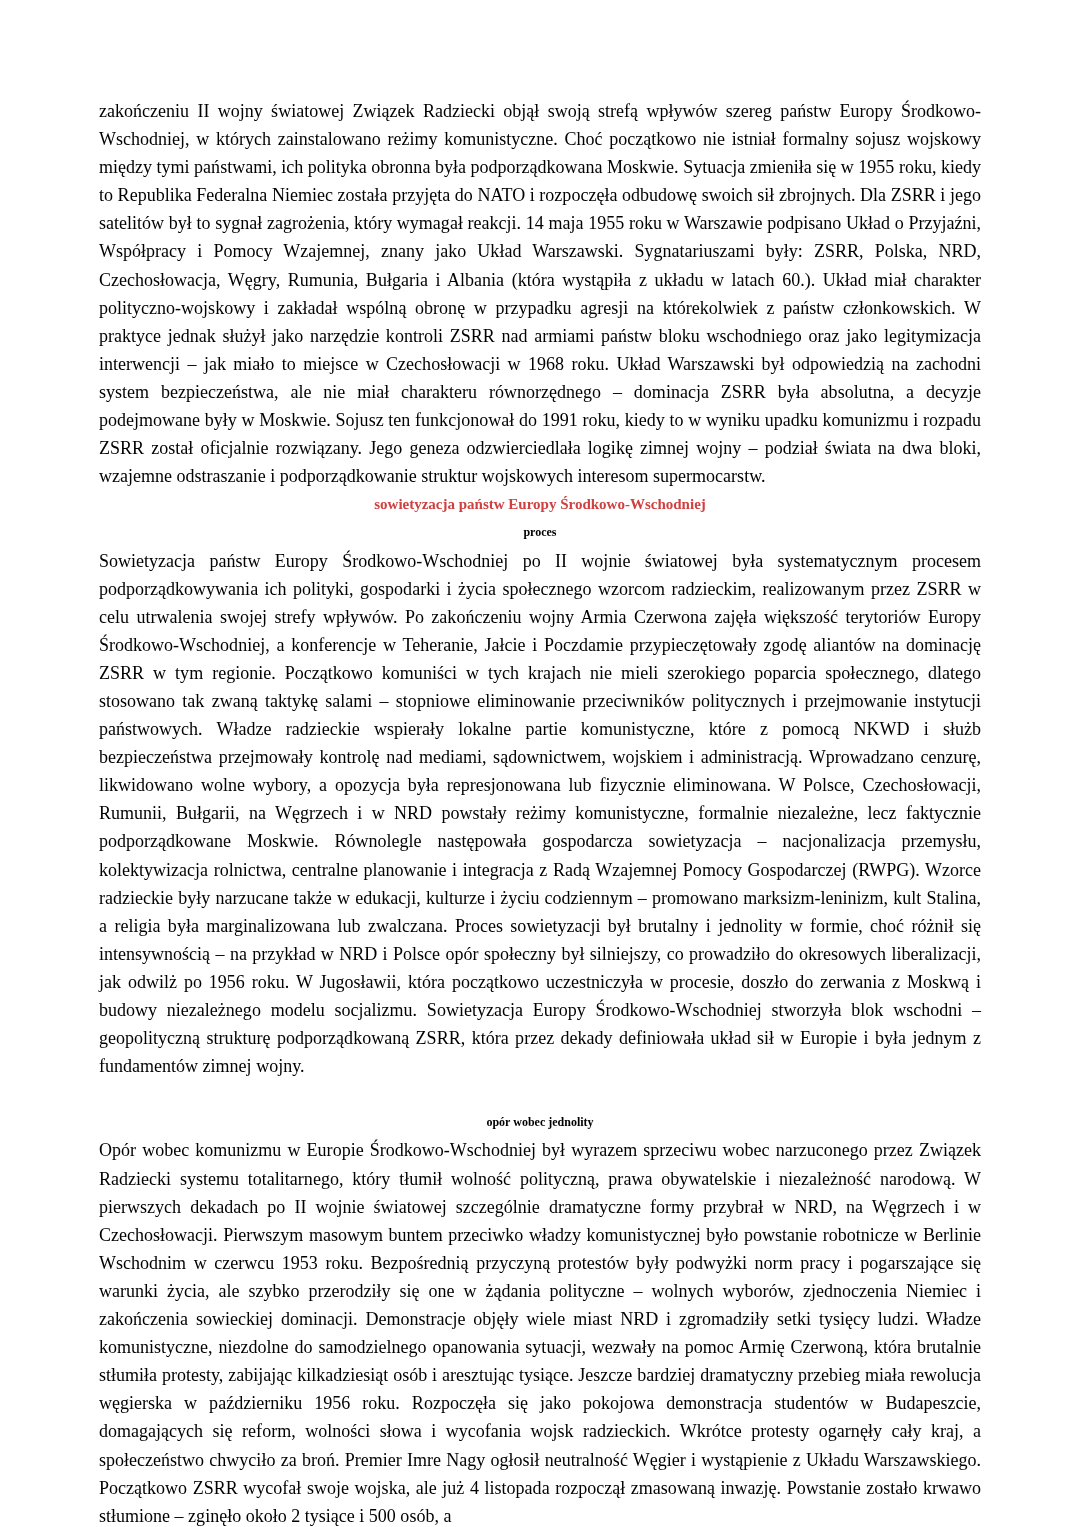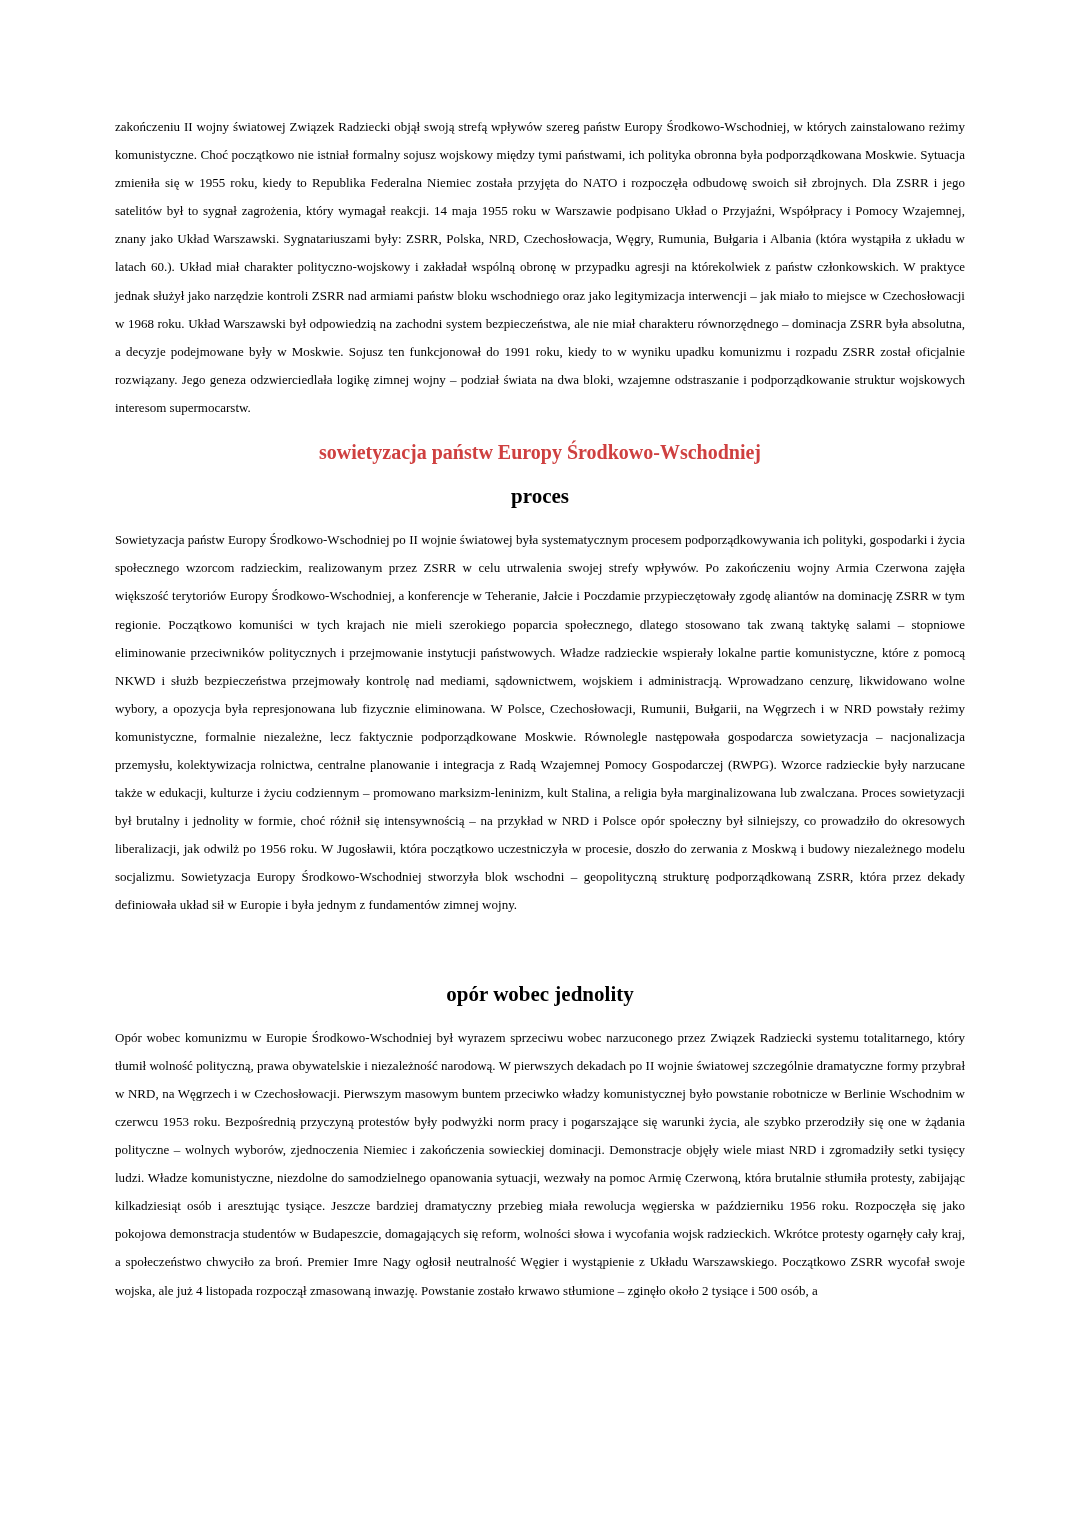--- a/index.html
+++ b/index.html
@@ -16,43 +16,43 @@
     color: #000000;
   }
   .page {
     box-sizing: border-box;
     width: 1080px;
     height: 1527px;
     padding: 97px 99px 0 99px;
     background: #ffffff;
   }
   .body-text {
-    font-size: 13px;
+    font-size: 18px;
     line-height: 28.1px;
     text-align: justify;
     text-justify: inter-word;
-    margin: 16px;
+    margin: 0;
     hyphens: none;
     letter-spacing: 0.01px;
   }
   .heading-red {
-    font-size: 20px;
+    font-size: 15px;
     line-height: 28.1px;
     text-align: center;
     font-weight: bold;
     color: #cf4040;
     margin: 0;
   }
   .heading-bold {
-    font-size: 21px;
+    font-size: 12px;
     line-height: 28.1px;
     text-align: center;
     font-weight: bold;
     color: #000000;
-    margin: 16px;
+    margin: 0;
   }
   .spacer-line {
     height: 28.1px;
   }
 </style>
 </head>
 <body>
 
 <div class="page">
 

